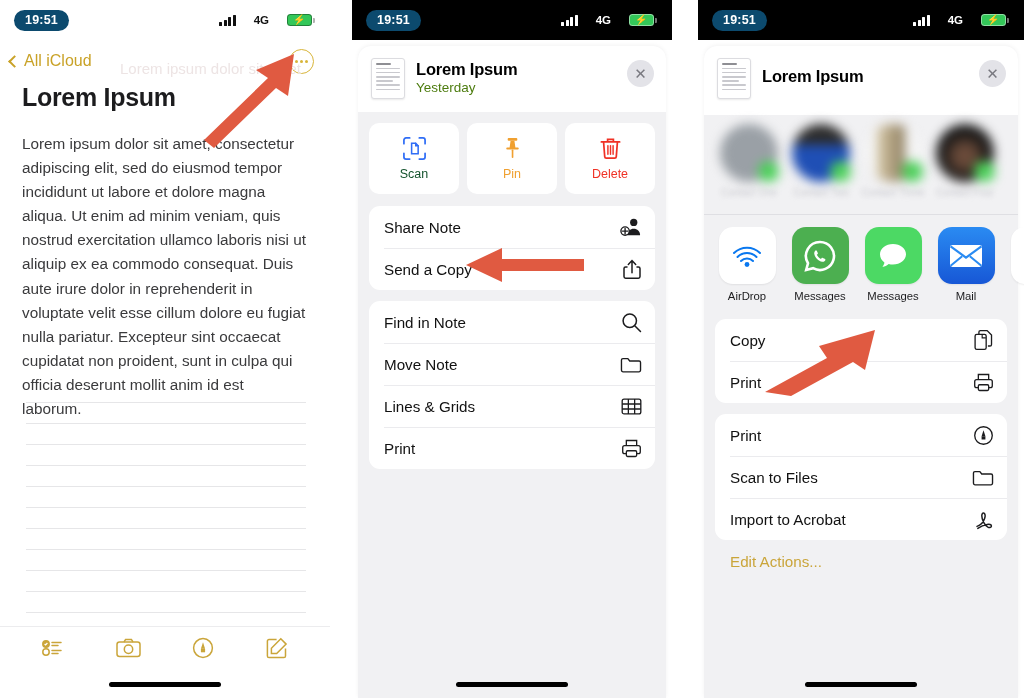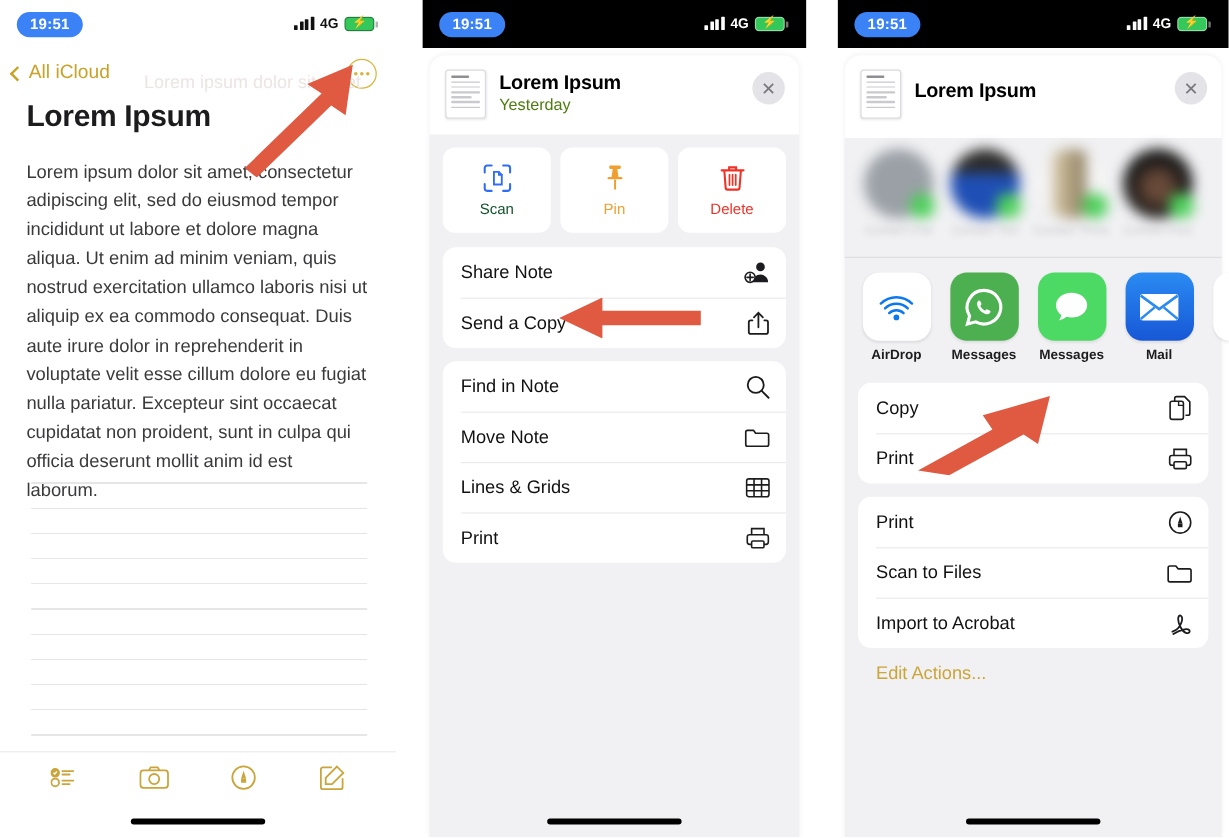--- a/index.html
+++ b/index.html
@@ -23,26 +23,26 @@
   }
   #panel1 .phone-black { background: #fff; }
 
   
   .statusbar {
     position: absolute; left: 0; top: 0; right: 0; height: 40px;
     display: flex; align-items: center; justify-content: space-between;
     padding: 0 18px 0 14px; z-index: 30;
   }
   .clock-pill {
-    background: #3b82f6; color: #fff;
+    background: #0c4a6e; color: #fff;
     font-size: 12.5px; font-weight: bold;
     border-radius: 11px; padding: 3px 11px 4px;
     letter-spacing: .2px;
   }
-  .status-right { display: flex; align-items: flex-start; gap: 5px; }
+  .status-right { display: flex; align-items: flex-end; gap: 18px; }
   .bars { display: flex; align-items: flex-end; gap: 1.5px; height: 11px; }
   .bars i { display: block; width: 3px; background: #000; border-radius: .5px; }
   #panel1 .bars i { background: #111; }
   .panel-dark .bars i { background: #fff; }
   .bars i:nth-child(1) { height: 4px; }
   .bars i:nth-child(2) { height: 6.5px; }
   .bars i:nth-child(3) { height: 9px; }
   .bars i:nth-child(4) { height: 11px; }
   .net { font-size: 11.5px; font-weight: 600; color: #111; }
   .panel-dark .net { color: #fff; }
@@ -178,21 +178,21 @@
   }
   .av::after {
     content: ""; position: absolute; right: -1px; bottom: 0;
     width: 21px; height: 21px; border-radius: 50%; background: #4cd05a;
   }
   .av-name {
     font-size: 10px; color: #c9c9cf; margin-top: 5px;
     filter: blur(2.6px); white-space: nowrap; overflow: hidden;
   }
 
-  .apps { display: flex; gap: 13px; padding: 10px 13px 8px; align-items: flex-start; font-weight: bold; }
+  .apps { display: flex; gap: 13px; padding: 10px 13px 8px; align-items: flex-start; }
   .app-cell { width: 60px; text-align: center; flex: none; }
   .app-ico {
     width: 57px; height: 57px; border-radius: 14px; margin: 0 auto;
     display: flex; align-items: center; justify-content: center;
     box-shadow: 0 1px 2px rgba(0,0,0,.07);
   }
   .app-name { font-size: 11.3px; color: #1c1c1e; margin-top: 6px; }
   .apps-sep { height: 1px; background: #dfdfe3; margin: 0 0 2px; }
   .edit-actions {
     font-size: 15.2px; color: #caa53a; padding: 2px 0 0 26px;

